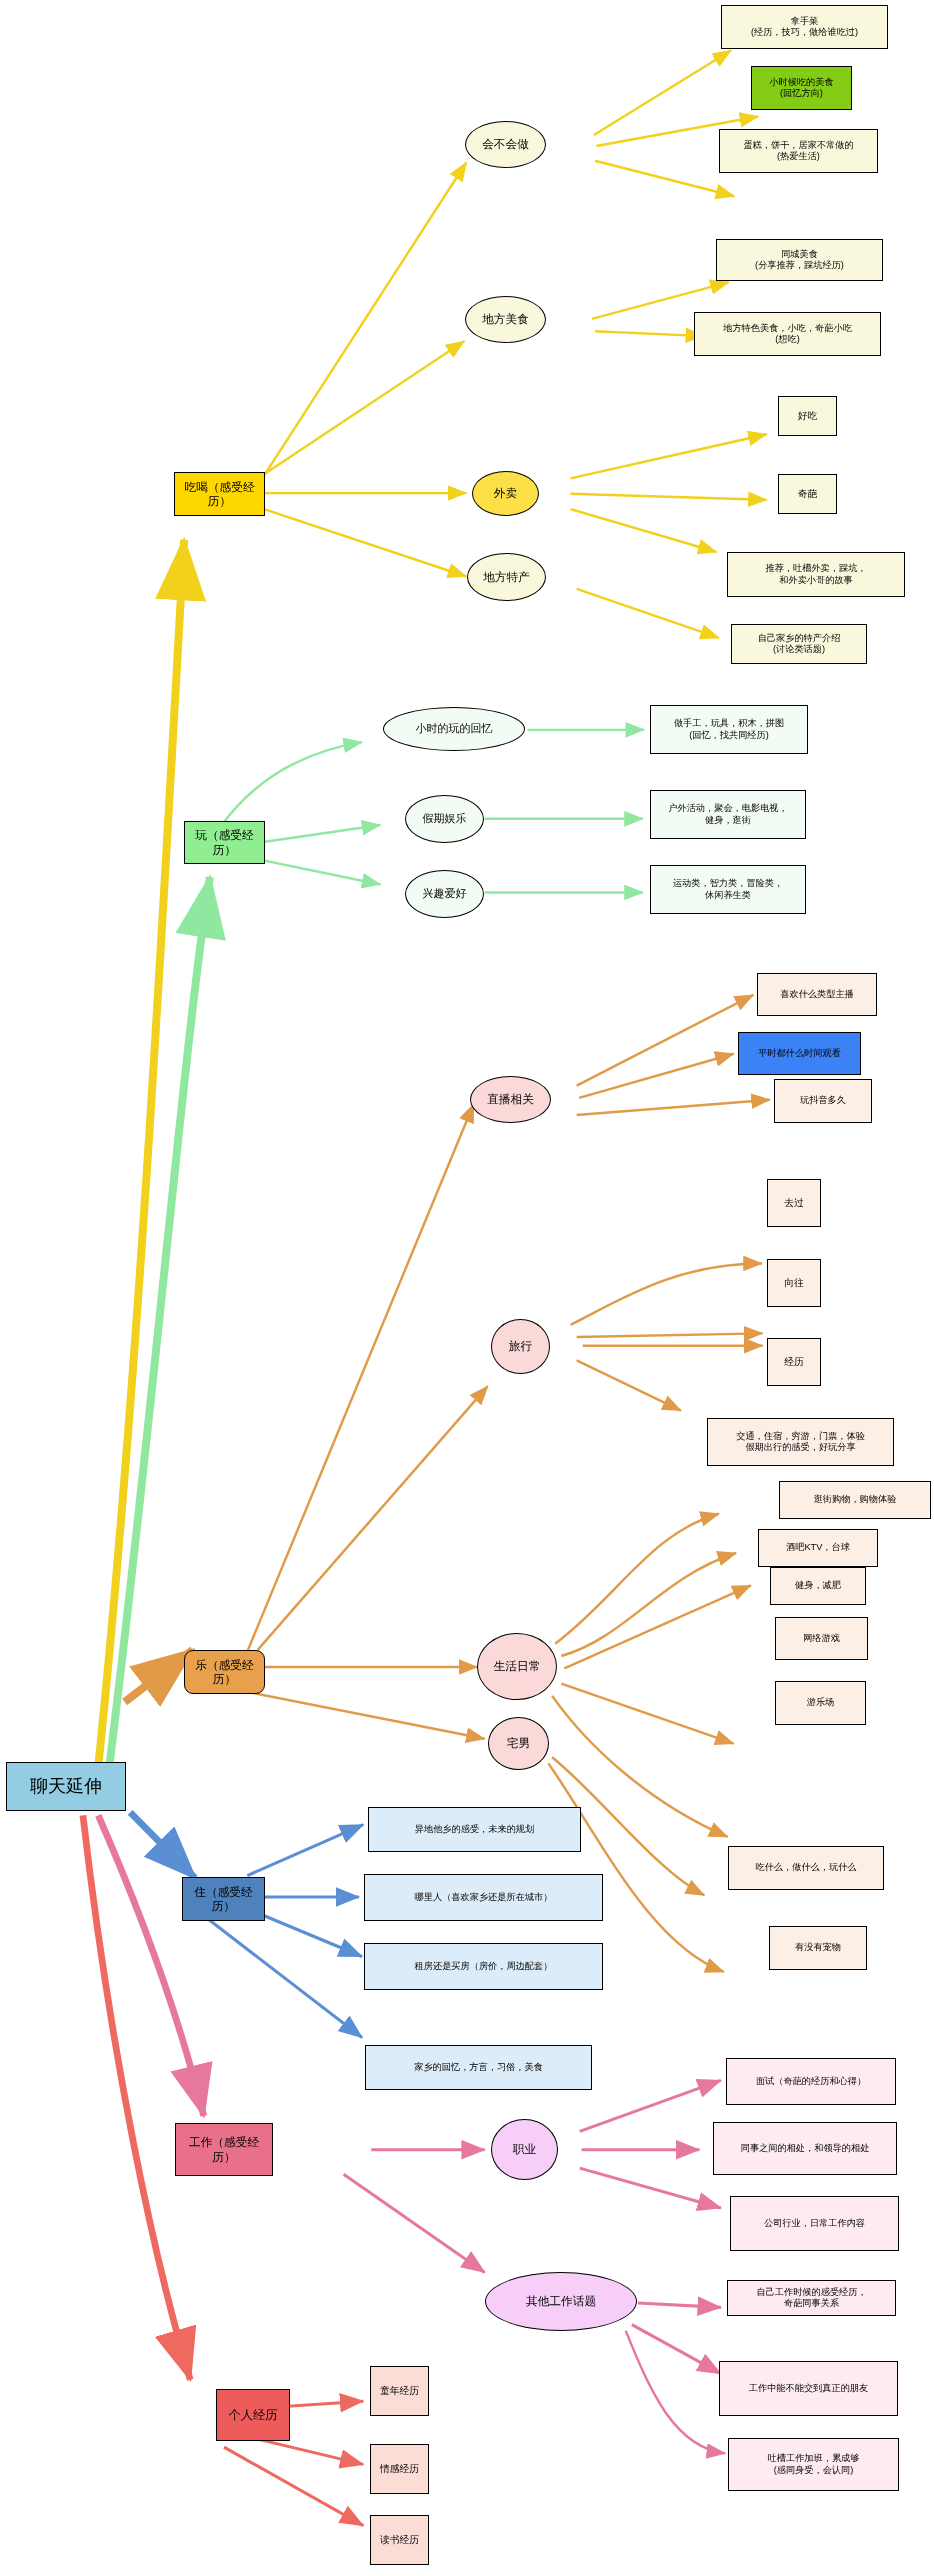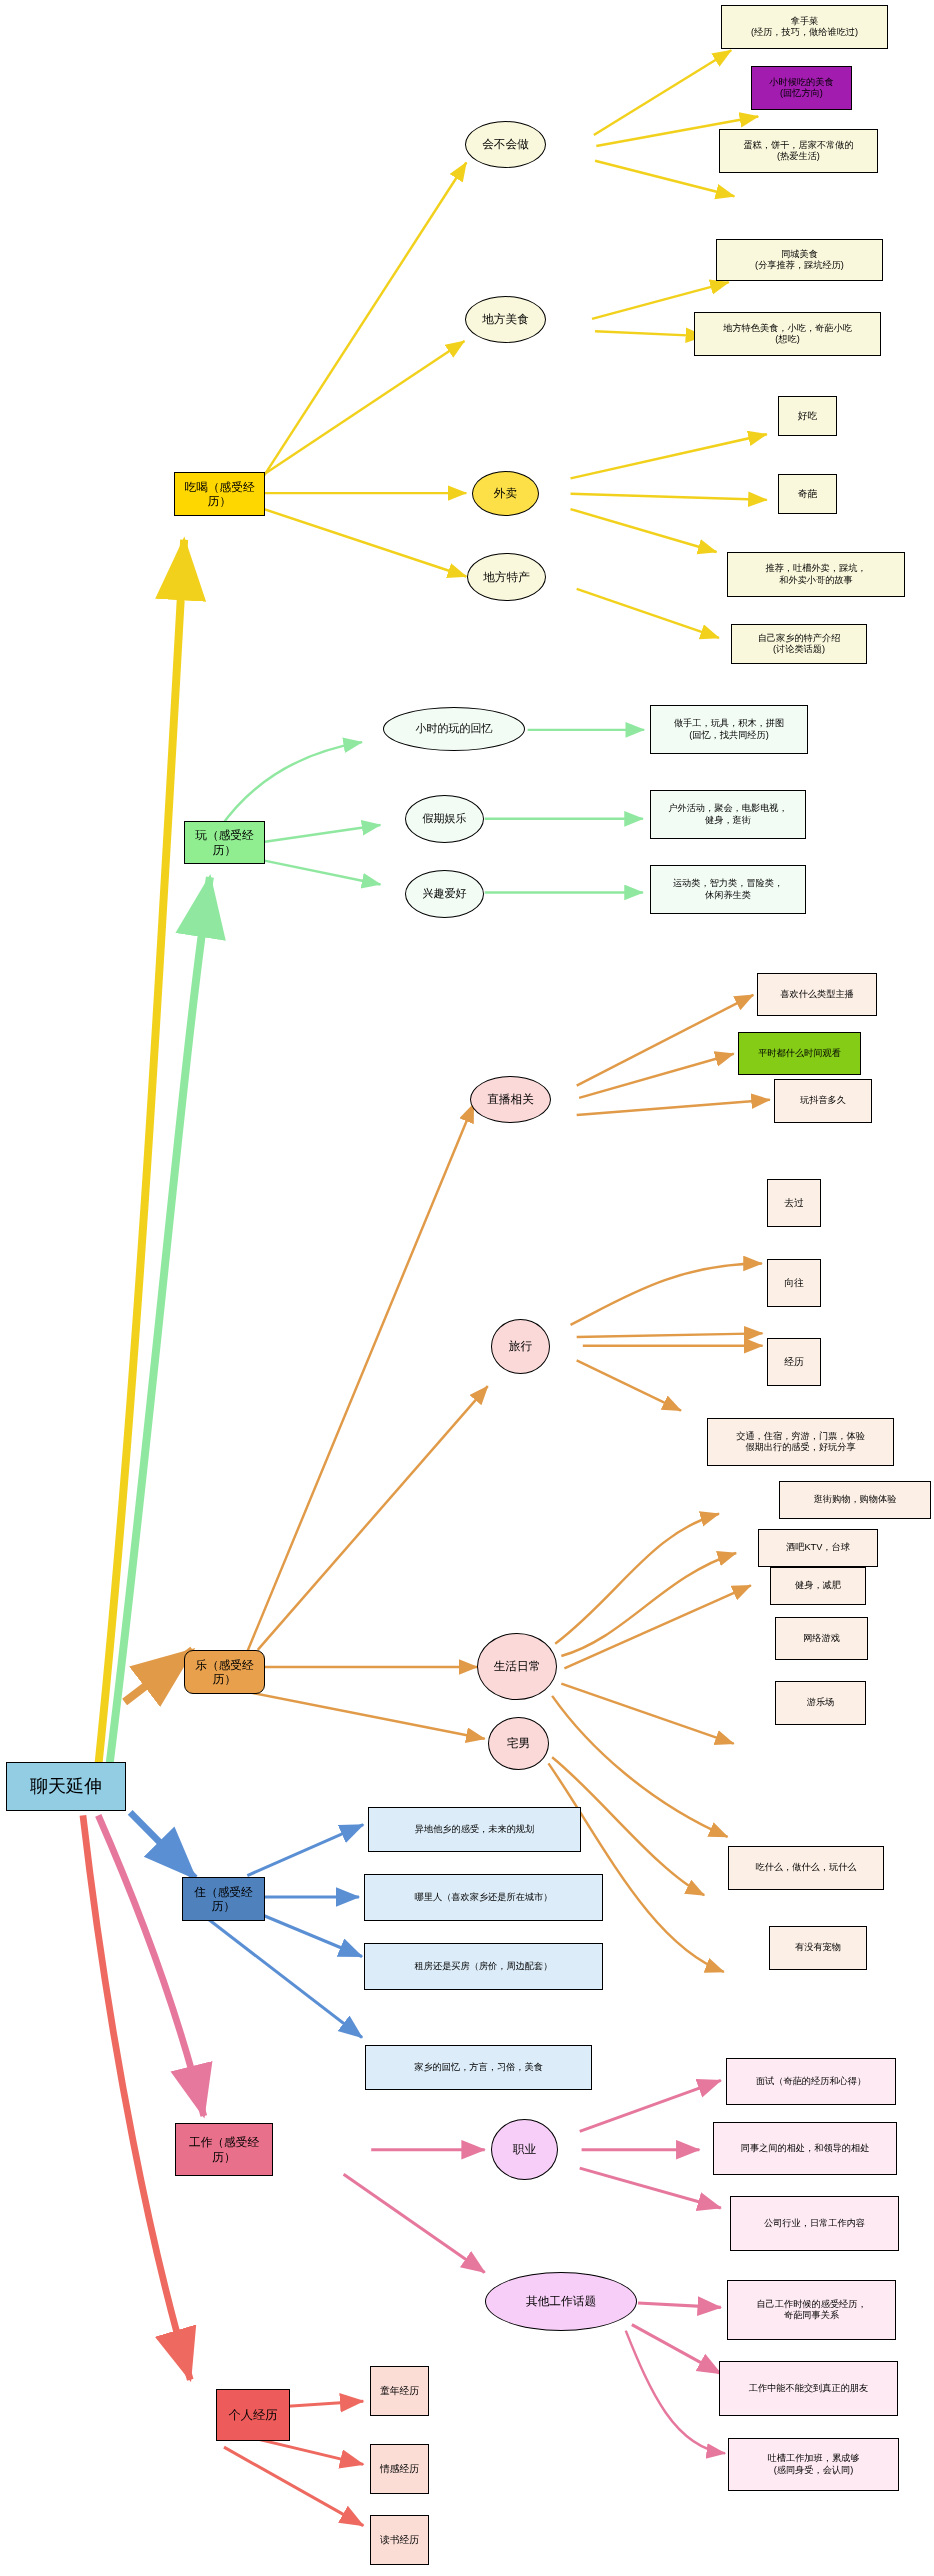--- a/index.html
+++ b/index.html
@@ -245,21 +245,21 @@
 <div class="node ell" style="left:472px;top:471px;width:67px;height:45px;background:#fde047;font-size:11.7px;">
   <span class="lbl">外卖</span>
 </div>
 <div class="node ell" style="left:467px;top:553px;width:79px;height:48px;background:#FAF8DC;font-size:11.7px;">
   <span class="lbl">地方特产</span>
 </div>
 <div class="node rect" style="left:721px;top:4.9px;width:167px;height:44px;background:#FAF8DC;font-size:9.2px;">
   <span class="lbl">拿手菜
 (经历，技巧，做给谁吃过)</span>
 </div>
-<div class="node rect" style="left:751px;top:66px;width:101px;height:44px;background:#a21caf;font-size:9.2px;">
+<div class="node rect" style="left:751px;top:66px;width:101px;height:44px;background:#84cc16;font-size:9.2px;">
   <span class="lbl">小时候吃的美食
 (回忆方向)</span>
 </div>
 <div class="node rect" style="left:719px;top:129px;width:159px;height:44px;background:#FAF8DC;font-size:9.2px;">
   <span class="lbl">蛋糕，饼干，居家不常做的
 (热爱生活)</span>
 </div>
 <div class="node rect" style="left:719px;top:86px;width:0px;height:0px;opacity:0;"></div>
 <div class="node rect" style="left:716px;top:239px;width:167px;height:42px;background:#FAF8DC;font-size:9.2px;">
   <span class="lbl">同城美食
@@ -320,21 +320,21 @@
 </div>
 <div class="node ell" style="left:477px;top:1633px;width:80px;height:67px;background:#FBD9D9;font-size:11.7px;">
   <span class="lbl">生活日常</span>
 </div>
 <div class="node ell" style="left:488px;top:1717px;width:61px;height:53px;background:#FBD9D9;font-size:11.7px;">
   <span class="lbl">宅男</span>
 </div>
 <div class="node rect" style="left:757px;top:973px;width:120px;height:43px;background:#FCEFE6;font-size:9.2px;">
   <span class="lbl">喜欢什么类型主播</span>
 </div>
-<div class="node rect" style="left:738px;top:1032px;width:123px;height:43px;background:#84cc16;font-size:9.2px;">
+<div class="node rect" style="left:738px;top:1032px;width:123px;height:43px;background:#3b82f6;font-size:9.2px;">
   <span class="lbl">平时都什么时间观看</span>
 </div>
 <div class="node rect" style="left:774px;top:1079px;width:98px;height:44px;background:#FCEFE6;font-size:9.2px;">
   <span class="lbl">玩抖音多久</span>
 </div>
 <div class="node rect" style="left:767px;top:1179px;width:54px;height:48px;background:#FCEFE6;font-size:9.8px;">
   <span class="lbl">去过</span>
 </div>
 <div class="node rect" style="left:767px;top:1259px;width:54px;height:48px;background:#FCEFE6;font-size:9.8px;">
   <span class="lbl">向往</span>
@@ -395,21 +395,21 @@
 </div>
 <div class="node rect" style="left:726px;top:2058px;width:170px;height:47px;background:#FDEAF2;font-size:9.2px;">
   <span class="lbl">面试（奇葩的经历和心得）</span>
 </div>
 <div class="node rect" style="left:713px;top:2122px;width:184px;height:53px;background:#FDEAF2;font-size:9.2px;">
   <span class="lbl">同事之间的相处，和领导的相处</span>
 </div>
 <div class="node rect" style="left:730px;top:2196px;width:169px;height:55px;background:#FDEAF2;font-size:9.2px;">
   <span class="lbl">公司行业，日常工作内容</span>
 </div>
-<div class="node rect" style="left:727px;top:2280px;width:169px;height:60px;background:#FDEAF2;font-size:9.2px;">
+<div class="node rect" style="left:727px;top:2280px;width:169px;height:36px;background:#FDEAF2;font-size:9.2px;">
   <span class="lbl">自己工作时候的感受经历，
 奇葩同事关系</span>
 </div>
 <div class="node rect" style="left:719px;top:2361px;width:179px;height:55px;background:#FDEAF2;font-size:9.2px;">
   <span class="lbl">工作中能不能交到真正的朋友</span>
 </div>
 <div class="node rect" style="left:728px;top:2438px;width:171px;height:53px;background:#FDEAF2;font-size:9.2px;">
   <span class="lbl">吐槽工作加班，累成够
 (感同身受，会认同)</span>
 </div>

